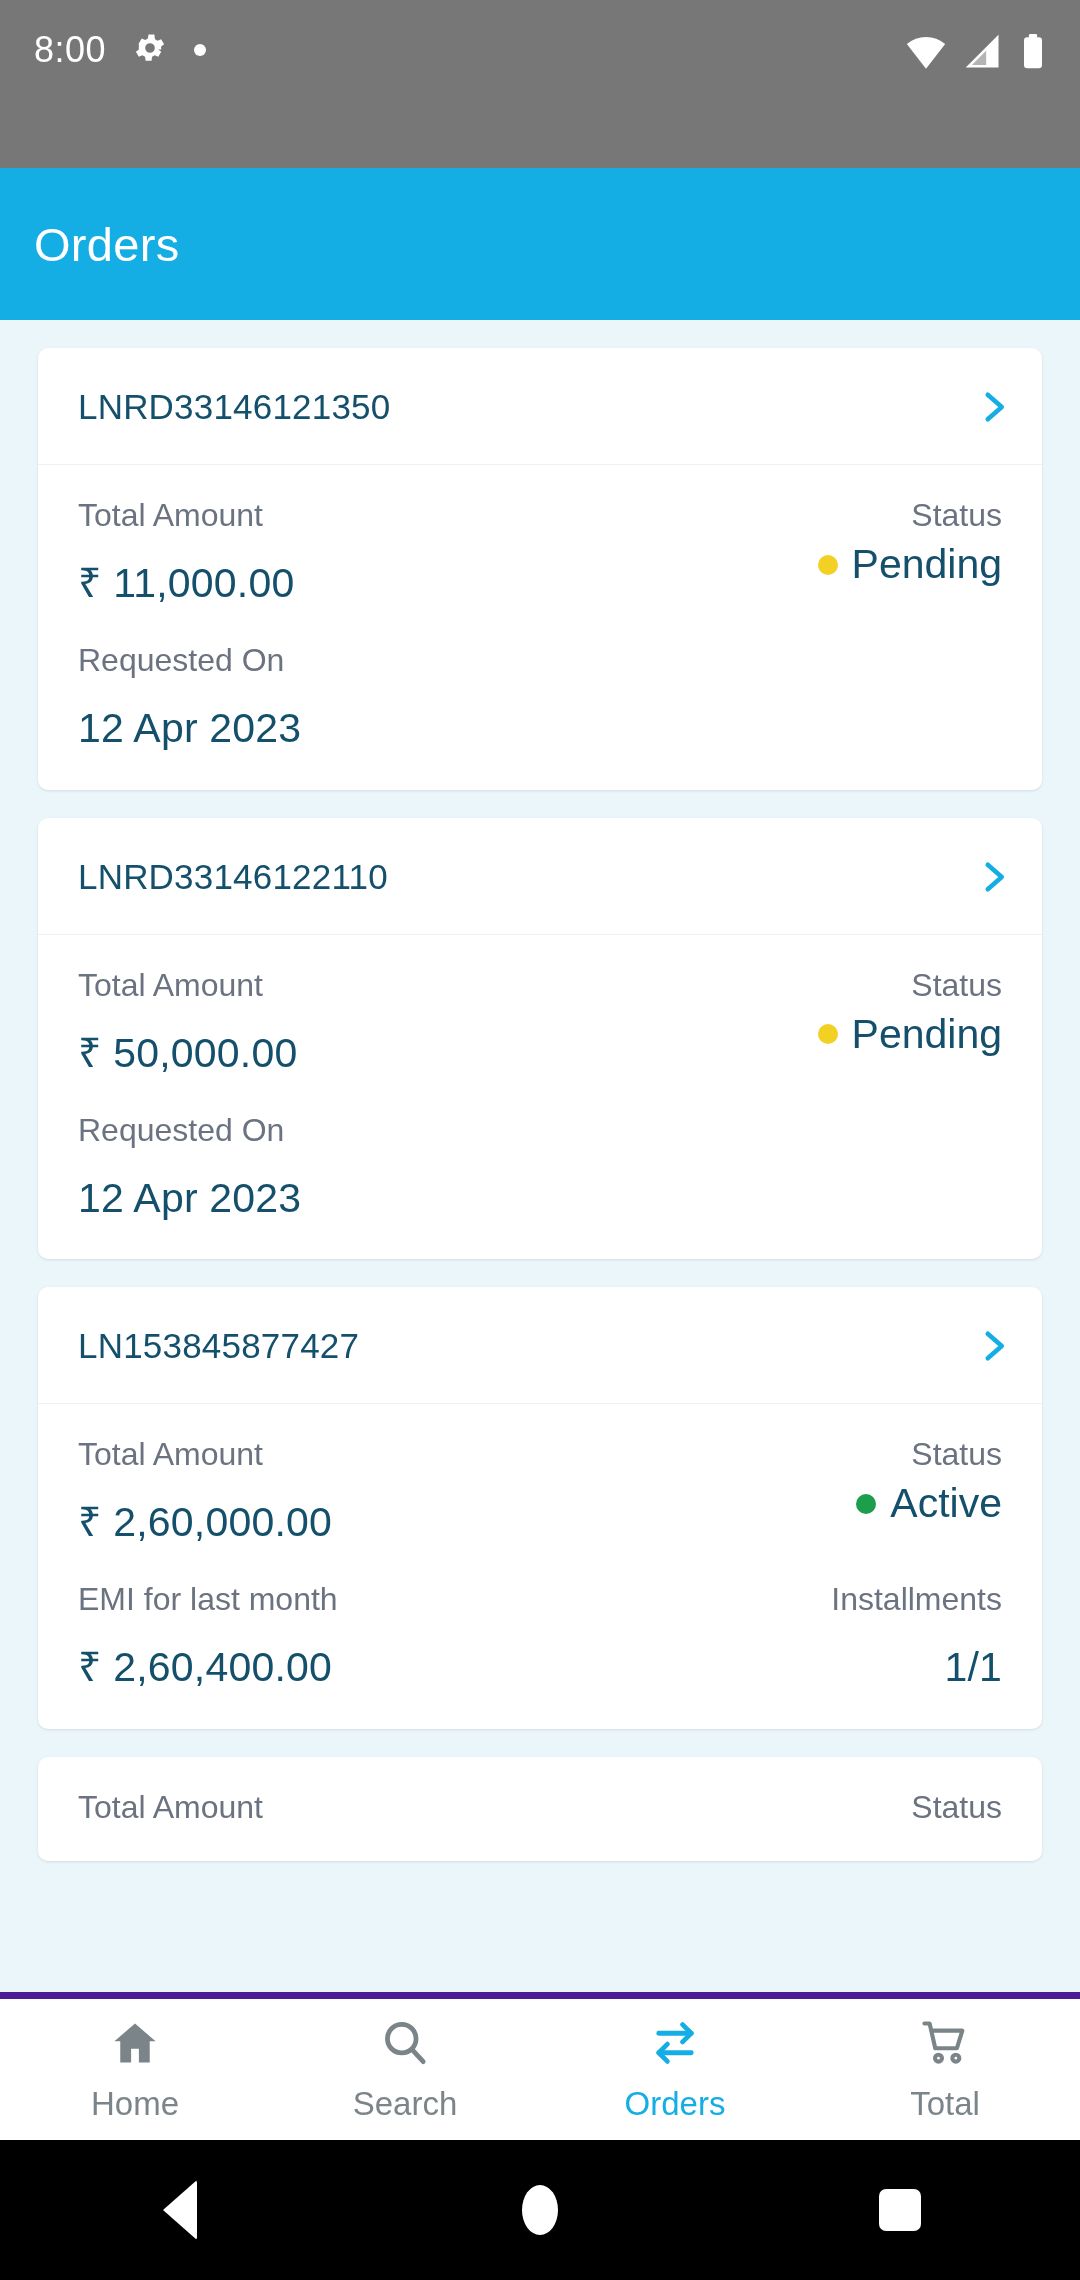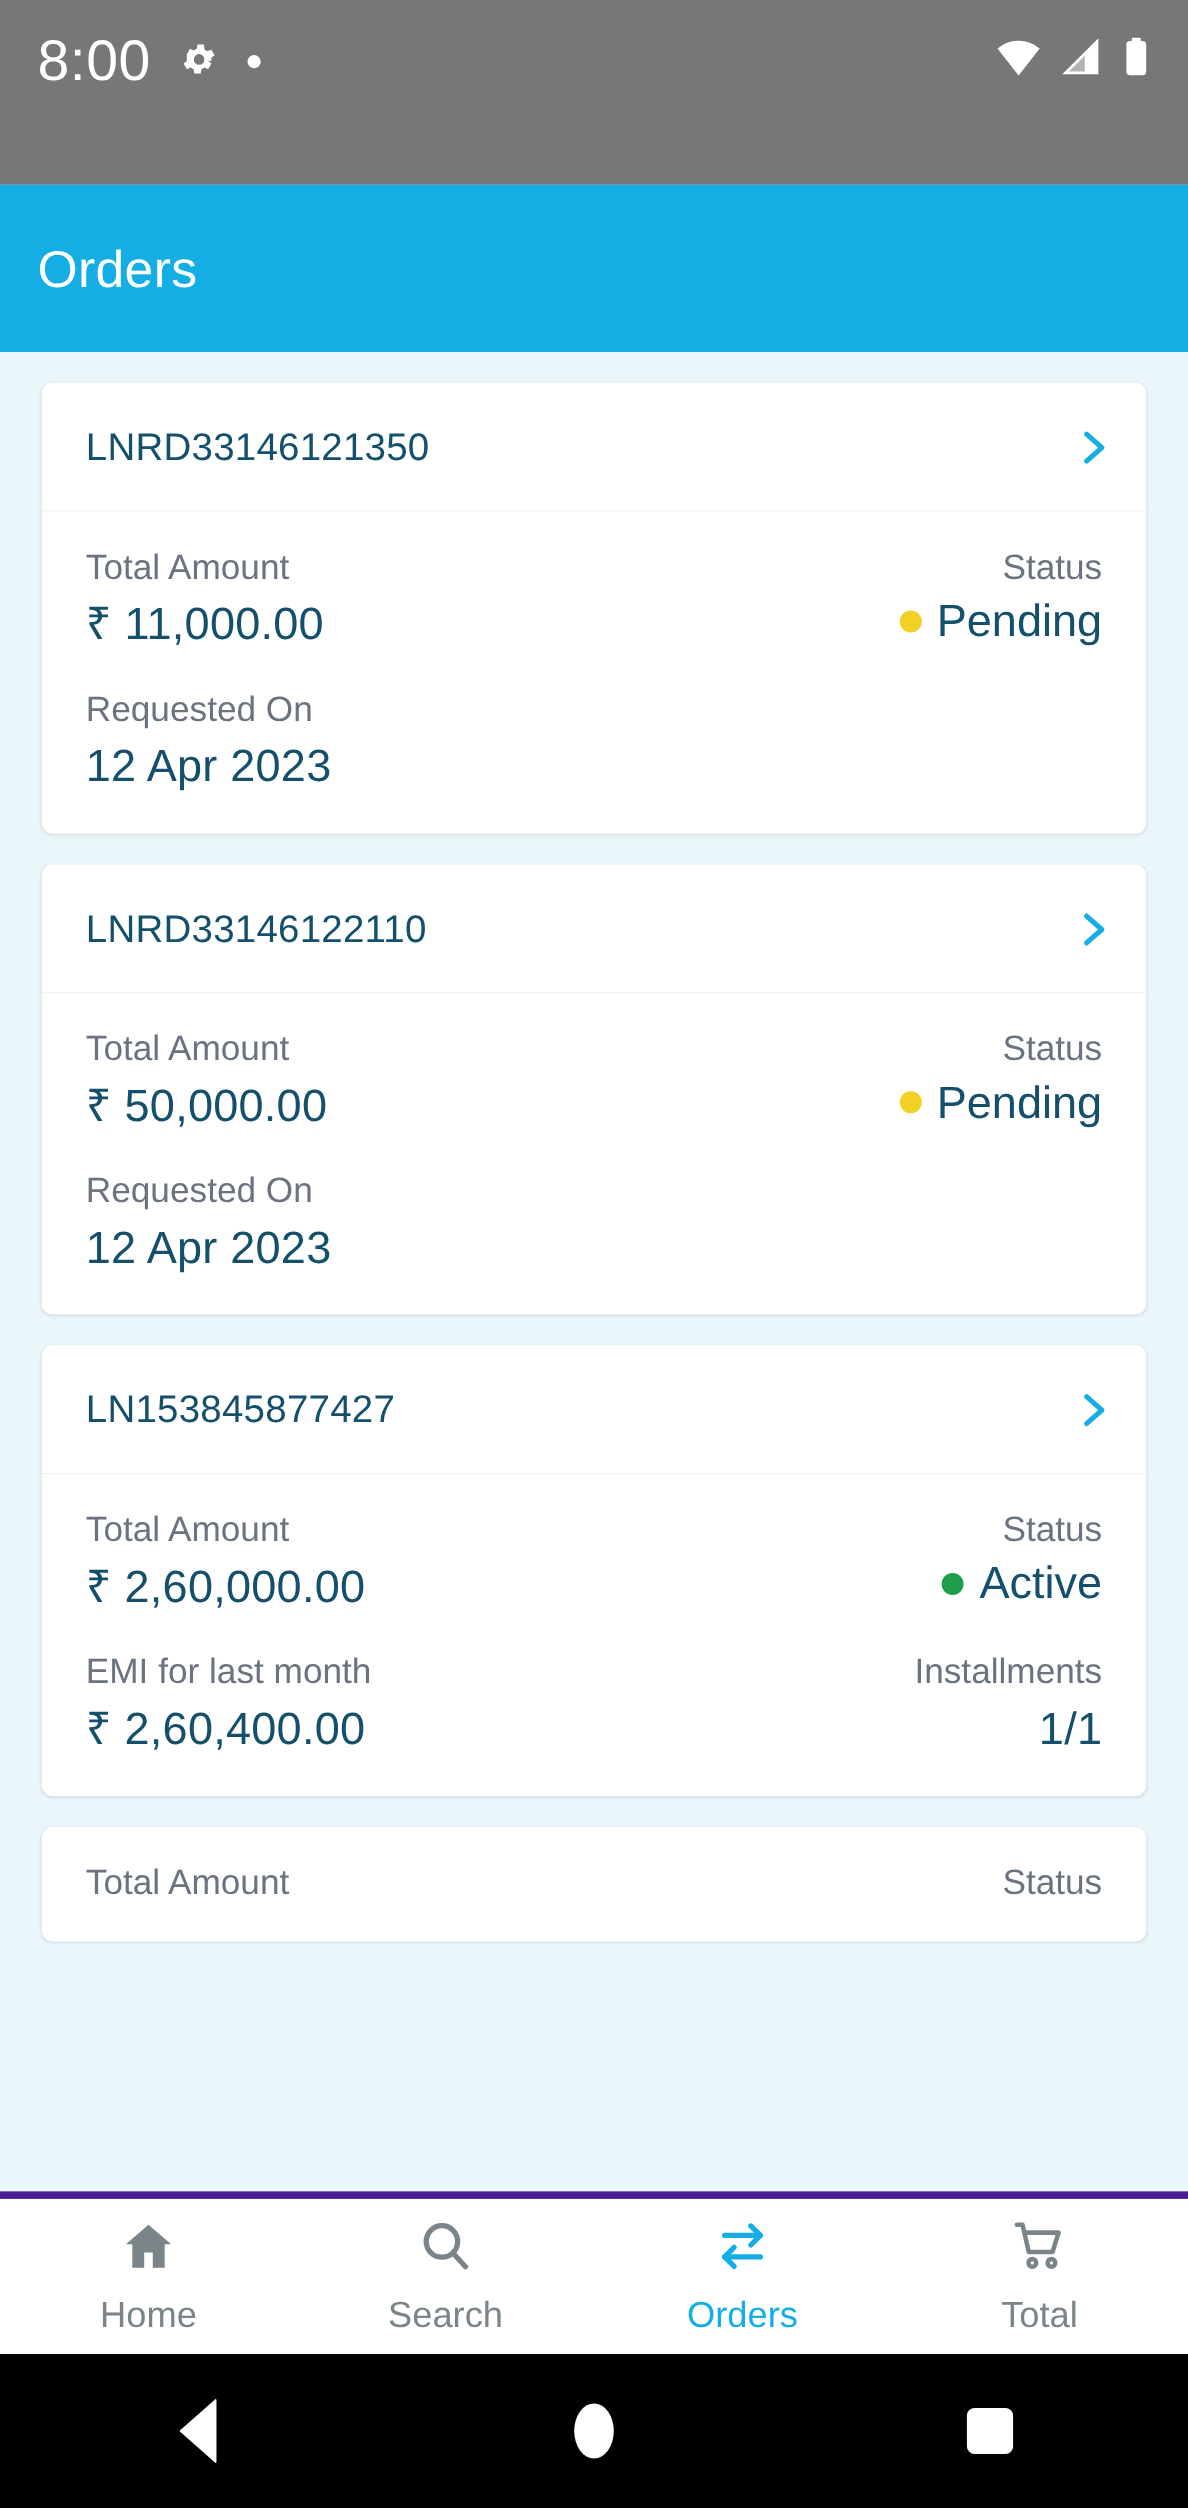--- a/index.html
+++ b/index.html
@@ -11,21 +11,21 @@
   }
   .phone { position:relative; width:1080px; height:2280px; display:flex; flex-direction:column; }
 
   
   .statusbar {
     height:168px; background:#777777; color:#ffffff;
     display:flex; align-items:flex-start; justify-content:space-between;
     padding:30px 34px 0 34px; flex:0 0 auto;
   }
   .sb-left { display:flex; align-items:center; gap:26px; }
-  .sb-time { font-size:52px; letter-spacing:0.5px; line-height:1; }
+  .sb-time { font-size:36px; letter-spacing:0.5px; line-height:1; }
   .sb-right { display:flex; align-items:center; gap:18px; padding-top:4px; }
   .sb-dot { width:12px; height:12px; border-radius:50%; background:#ffffff; }
 
   
   .appbar {
     height:152px; background:#14AEE4; flex:0 0 auto;
     display:flex; align-items:center; padding:0 34px;
   }
   .appbar-title { color:#ffffff; font-size:47px; font-weight:400; letter-spacing:0.3px; }
 
@@ -48,21 +48,21 @@
   }
   .order-id { color:#14506b; font-size:35px; letter-spacing:0.2px; }
   .chev { width:42px; height:42px; display:block; }
 
   .card-body { padding:30px 40px 34px 40px; }
   .row { display:flex; justify-content:space-between; align-items:flex-start; }
   .row + .row { margin-top:30px; }
   .col-l { text-align:left; }
   .col-r { text-align:right; }
   .lbl { color:#6b7280; font-size:32px; line-height:1.25; }
-  .val { color:#14506b; font-size:41px; line-height:1.3; margin-top:6px; letter-spacing:0.2px; }
+  .val { color:#14506b; font-size:41px; line-height:1.3; margin-top:22px; letter-spacing:0.2px; }
   .status-val { display:flex; align-items:center; justify-content:flex-end; gap:14px; margin-top:6px; }
   .dot { width:20px; height:20px; border-radius:50%; flex:0 0 auto; }
   .status-text { color:#14506b; font-size:41px; }
 
   
   .bottomnav {
     flex:0 0 auto; height:148px; background:#ffffff;
     border-top:7px solid #4c1d95;
     display:flex; align-items:center;
   }

